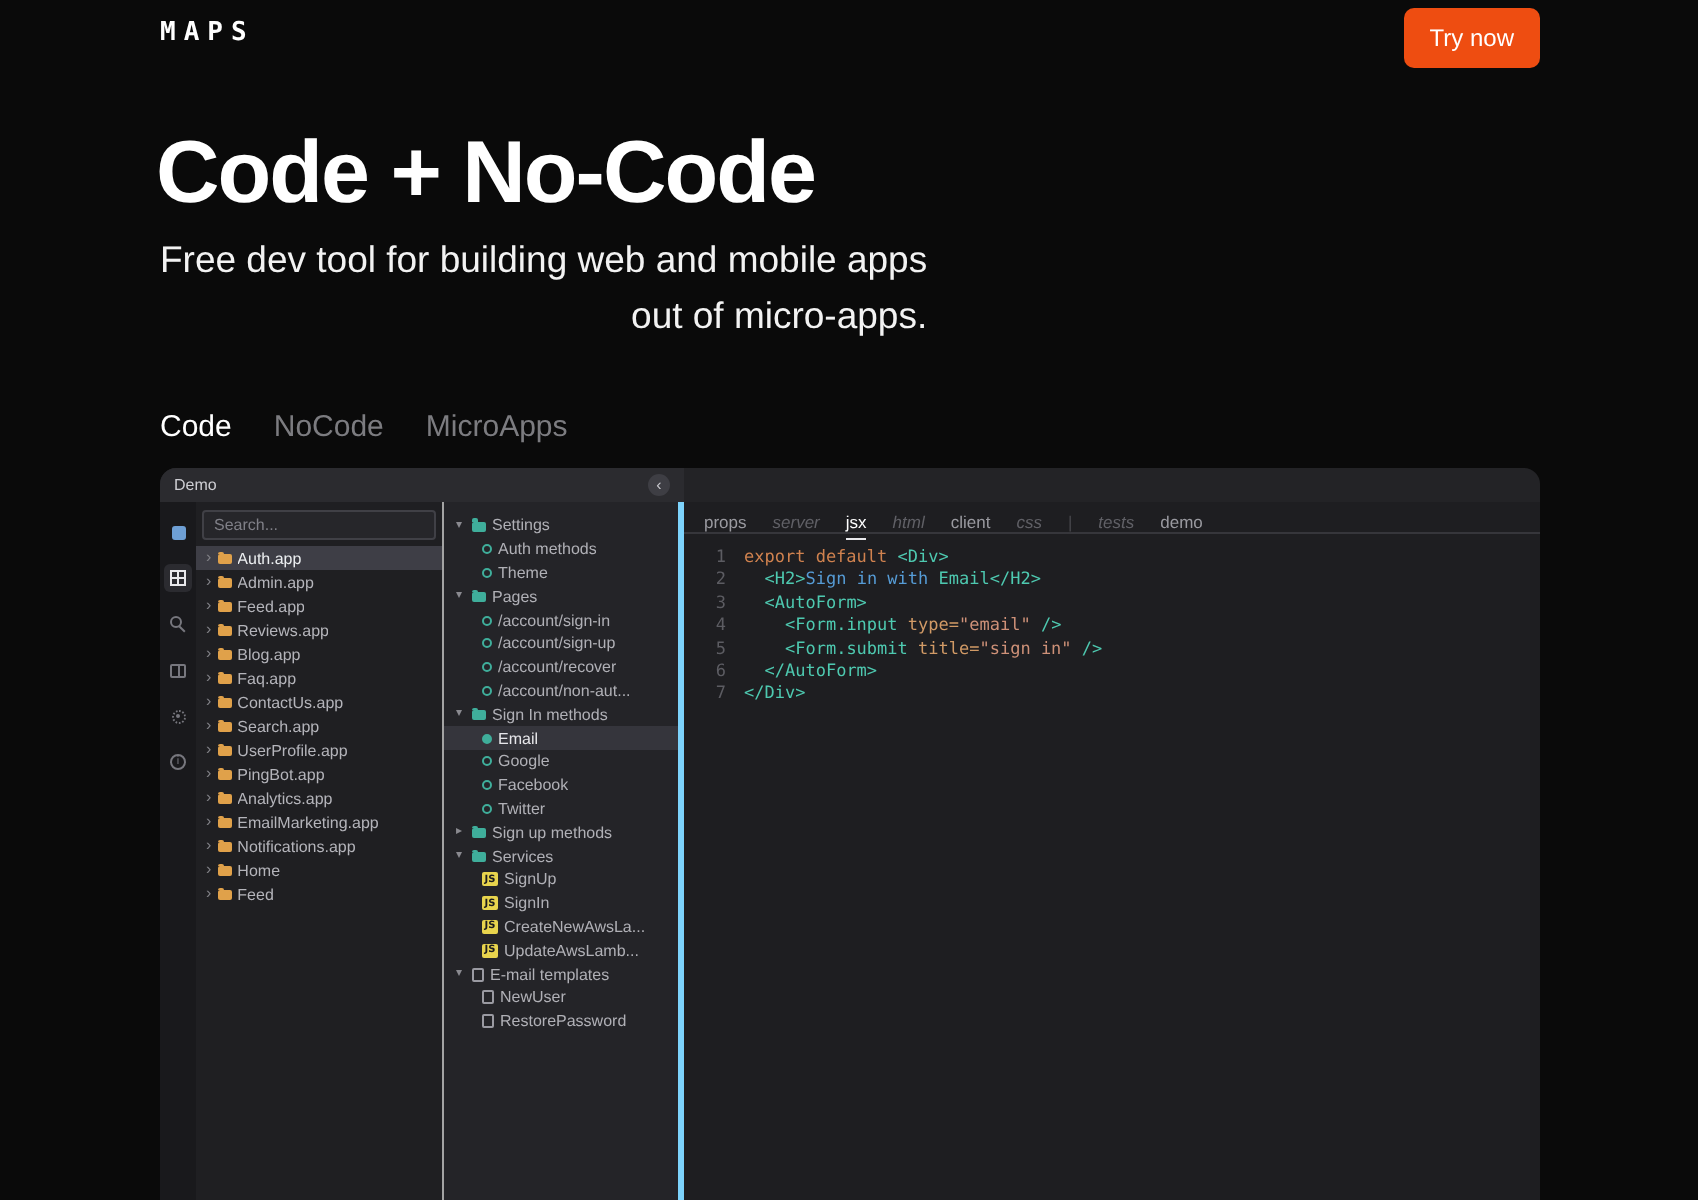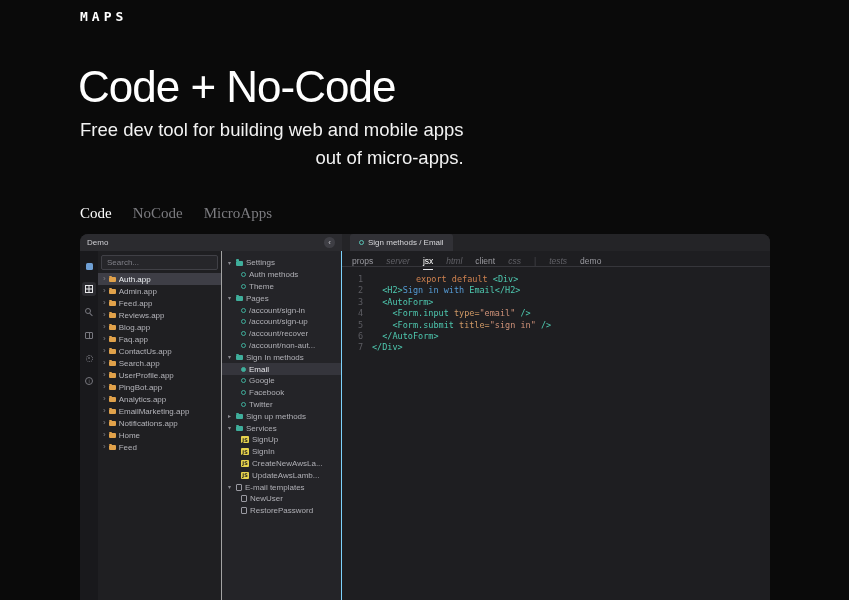--- a/index.html
+++ b/index.html
@@ -6,24 +6,24 @@
   html,body { background:#000; }
   body { font-family:"Liberation Sans", sans-serif; }
 
   .page { position:relative; width:849px; height:600px; background:var(--page-bg,#0a0a0a); overflow:hidden;padding-left:15px; }
 
   
   .logo { position:absolute; left:80px; top:9px; color:#fff; font-family:"DejaVu Sans Mono", monospace; font-weight:bold; font-size:13px; letter-spacing:4px; }
   .cta { position:absolute; right:79px; top:4px; background:var(--accent,#ee4d11); color:#fff; border:none; border-radius:5px; font-size:12px; padding:8px 13px; font-family:"Liberation Sans",sans-serif; cursor:pointer; }
 
   
-  .title { position:absolute; left:78px; top:62px; color:#fff; font-size:44px; font-weight:normal; letter-spacing:-1px; }
+  .title { position:absolute; left:78px; top:62px; color:#fff; font-size:44px; font-weight:bold; letter-spacing:-1px; }
   .subtitle { position:absolute; left:80px; top:116px; color:#f2f2f2; font-size:18.5px; line-height:28px;text-align:right; }
   .tabs { position:absolute; left:80px; top:205px; display:flex; gap:21px; font-size:15px; }
-  .tab { color:#7c7c80; cursor:pointer;font-family:Liberation Serif, serif; }
+  .tab { color:#7c7c80; cursor:pointer; }
   .tab.active { color:#fff; }
 
   
   .ide { position:absolute; left:80px; top:234px; width:690px; height:366px; border-radius:8px 8px 0 0; overflow:hidden; background:#232326; }
 
   .ide-topbar-left { position:absolute; left:0; top:0; width:262px; height:17px; background:#2b2b2f; display:flex; align-items:center; padding:0 7px; color:#cfcfd4; font-size:8px; }
   .collapse-btn { margin-left:auto; width:11px; height:11px; border-radius:50%; background:#3e3e44; color:#c6c6cc; display:flex; align-items:center; justify-content:center; font-size:8px; line-height:1; cursor:pointer; }
 
   .editor-tabstrip { position:absolute; left:262px; top:0; right:0; height:17px; background:#242427; display:flex; align-items:stretch; padding-left:8px; }
   .editor-tab { display:flex; align-items:center; gap:4px; background:#313136; color:#d6d6da; font-size:8px; padding:0 9px; border-radius:3px 3px 0 0; cursor:pointer; }
@@ -51,21 +51,21 @@
   .search { display:block; margin:4px 3px 3px 3px; width:117px; height:15px; background:#26262a; border:1px solid #404046; border-radius:2px; color:#cfcfd4; font-size:8px; padding:0 5px; font-family:"Liberation Sans",sans-serif; }
   .search::placeholder { color:#808088; }
   .erow { display:flex; align-items:center; height:12px; padding-left:5px; gap:3px; color:#b4b4ba; font-size:8px; cursor:pointer; }
   .erow.selected { background:#3e3e46; color:#eceff1; }
   .erow .chev { color:#808086; font-size:8px; line-height:1; flex:none; }
   .fold { width:7px; height:5px; background:var(--folder,#e0a14a); border-radius:1px; position:relative; flex:none; margin-top:1px; }
   .fold::before { content:""; position:absolute; top:-1.5px; left:0; width:3px; height:1.5px; background:var(--folder,#e0a14a); border-radius:1px 1px 0 0; }
   .erow .lbl, .trow .lbl { white-space:nowrap; overflow:hidden; }
 
   
-  .tree { position:absolute; left:142px; top:17px; bottom:0; width:120px; background:#242428; border-right:1px solid #7dd3fc; padding-top:6px; }
+  .tree { position:absolute; left:142px; top:17px; bottom:0; width:120px; background:#242428; border-right:3px solid #7dd3fc; padding-top:6px; }
   .trow { display:flex; align-items:center; height:11.8px; gap:3px; color:#b0b0b6; font-size:8px; cursor:pointer; }
   .trow.lvl0 { padding-left:4px; }
   .trow.lvl1 { padding-left:19px; }
   .trow.selected { background:#35353c; color:#e6e6ea; }
   .trow .chev { width:7px; font-size:6px; color:#8a8a90; flex:none; text-align:center; line-height:1; }
   .tico { flex:none; }
   .tico-folder { width:7px; height:5px; background:var(--tree-accent,#3fae9b); border-radius:1px; position:relative; margin-top:1px; }
   .tico-folder::before { content:""; position:absolute; top:-1.5px; left:0; width:3px; height:1.5px; background:var(--tree-accent,#3fae9b); border-radius:1px 1px 0 0; }
   .tico-radio { width:5px; height:5px; border:1px solid var(--tree-accent,#3fae9b); border-radius:50%; }
   .tico-radio-filled { width:5px; height:5px; background:var(--tree-accent,#3fae9b); border:1px solid var(--tree-accent,#3fae9b); border-radius:50%; }
@@ -76,60 +76,55 @@
   .editor { position:absolute; left:262px; top:17px; right:0; bottom:0; background:#1e1e21; }
   .modes { display:flex; align-items:flex-end; gap:13px; height:16px; padding-left:10px; border-bottom:1px solid #36363b; font-size:8.5px; }
   .mode { color:#9a9aa0; cursor:pointer; }
   .mode.dim { color:#606066; font-style:italic; }
   .mode.sep { color:#46464c; cursor:default; }
   .mode.active { color:#fff; position:relative; }
   .mode.active::after { content:""; position:absolute; left:0; right:0; bottom:-4px; height:1px; background:#e8e8ec; }
   .code { padding-top:7px; font-family:"DejaVu Sans Mono", monospace; font-size:8.5px; line-height:11.4px; }
   .cline { display:flex; white-space:pre; }
   .ln { width:30px; padding-right:9px; text-align:right; color:#5c5c62; flex:none; }
-  .seg-kw { color:var(--syn-kw,#d0824f);margin-left:44px; }
+  .seg-kw { color:var(--syn-kw,#d0824f); }
   .seg-tag { color:var(--syn-tag,#4ec9b0); }
   .seg-txt { color:var(--syn-txt,#569cd6);text-align:center; }
   .seg-cmp { color:var(--syn-cmp,#4ec9b0); }
   .seg-attr { color:var(--syn-attr,#d19a66); }
   .seg-str { color:var(--syn-str,#ce9178); }
   .seg-pl { color:#d4d4d4; }
 </style>
 </head>
 <body>
 
 <div class="page">
 
   <div class="logo">MAPS</div>
+  <button class="cta">Try now</button>
 
   <h1 class="title">Code + No-Code</h1>
   <p class="subtitle">
     <span>Free dev tool for building web and mobile apps</span><br>
     <span>out of micro-apps.</span>
   </p>
 
   <nav class="tabs">
     <span class="tab active">Code</span>
     <span class="tab">NoCode</span>
     <span class="tab">MicroApps</span>
   </nav>
 
   <div class="ide">
 
     <div class="ide-topbar-left">
       <span>Demo</span>
       <span class="collapse-btn">‹</span>
     </div>
 
-    <div class="editor-tabstrip">
-      <div class="editor-tab">
-        <span class="tab-dot"></span>
-        <span>Sign methods / Email</span>
-      </div>
-    </div>
 
     <div class="rail" id="rail">
         <div class="ric">
           <span class="ric-square"></span>
         </div>
         <div class="ric active">
           <span class="ric-grid"></span>
         </div>
         <div class="ric">
           <span class="ric-search"></span>

